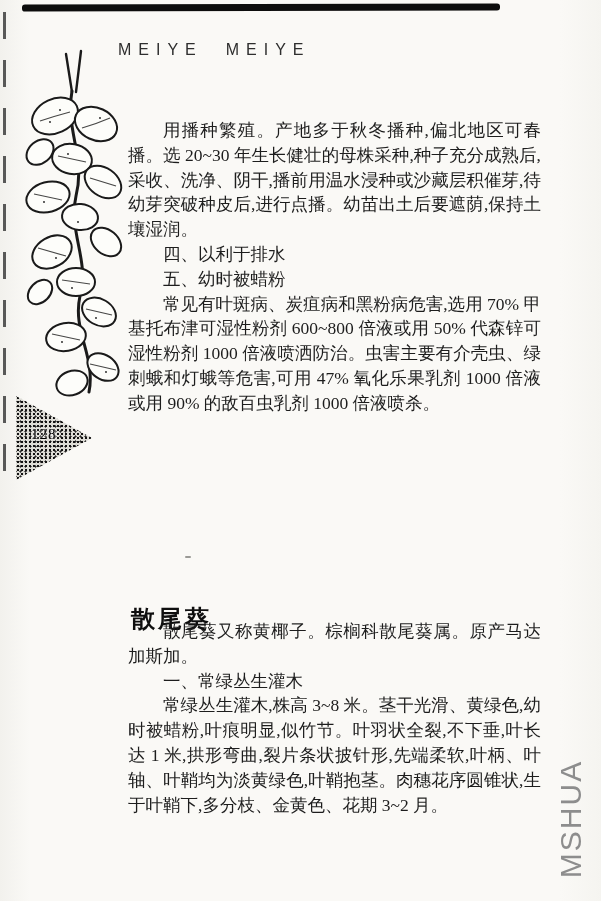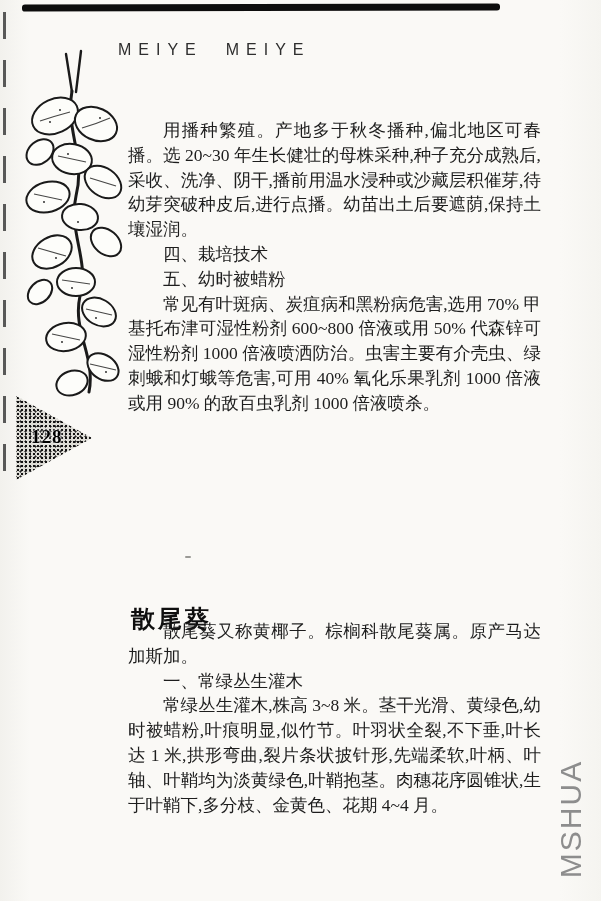--- a/index.html
+++ b/index.html
@@ -33,21 +33,21 @@
     clip-path:polygon(0 0,100% 50%,0 100%);
     background-color:#dddcd6;
     background-image:
       radial-gradient(circle,#121212 1px,transparent 1.35px),
       radial-gradient(circle,#2b2b2b .9px,transparent 1.2px);
     background-size:4px 4px,5px 5px;
     background-position:0 0,2px 3px;
   }
   .page-num{
     position:absolute;left:15px;top:30px;
-    font-size:19px;font-weight:bold;color:#000;
+    font-size:15px;font-weight:normal;color:#000;
     text-shadow:0 0 2px #fff,0 0 3px #fff;
     letter-spacing:1px;
   }
   
   .body-text{
     position:absolute;left:128px;width:413px;
     font-size:17.5px;line-height:24.8px;text-align:justify;
   }
   .body-text p{margin:0;text-indent:2em;}
   .text-top{top:92px;margin-top:26px;}
@@ -127,30 +127,30 @@
     </g>
   </svg>
 
   <div class="page-badge">
     <div class="badge-triangle"></div>
     <span class="page-num">128</span>
   </div>
 
   <div class="body-text text-top">
     <p>用播种繁殖。产地多于秋冬播种,偏北地区可春播。选 20~30 年生长健壮的母株采种,种子充分成熟后,采收、洗净、阴干,播前用温水浸种或沙藏层积催芽,待幼芽突破种皮后,进行点播。幼苗出土后要遮荫,保持土壤湿润。</p>
-    <p>四、栽培技术</p>
+    <p>四、以利于排水</p>
     <p>五、幼时被蜡粉</p>
-    <p>常见有叶斑病、炭疽病和黑粉病危害,选用 70% 甲基托布津可湿性粉剂 600~800 倍液或用 50% 代森锌可湿性粉剂 1000 倍液喷洒防治。虫害主要有介壳虫、绿刺蛾和灯蛾等危害,可用 40% 氧化乐果乳剂 1000 倍液或用 90% 的敌百虫乳剂 1000 倍液喷杀。</p>
+    <p>常见有叶斑病、炭疽病和黑粉病危害,选用 70% 甲基托布津可湿性粉剂 600~800 倍液或用 50% 代森锌可湿性粉剂 1000 倍液喷洒防治。虫害主要有介壳虫、绿刺蛾和灯蛾等危害,可用 47% 氧化乐果乳剂 1000 倍液或用 90% 的敌百虫乳剂 1000 倍液喷杀。</p>
   </div>
 
   <div class="speck"></div>
 
   <h2 class="entry-heading">散尾葵</h2>
 
   <div class="body-text text-bottom">
     <p>散尾葵又称黄椰子。棕榈科散尾葵属。原产马达加斯加。</p>
     <p>一、常绿丛生灌木</p>
-    <p>常绿丛生灌木,株高 3~8 米。茎干光滑、黄绿色,幼时被蜡粉,叶痕明显,似竹节。叶羽状全裂,不下垂,叶长达 1 米,拱形弯曲,裂片条状披针形,先端柔软,叶柄、叶轴、叶鞘均为淡黄绿色,叶鞘抱茎。肉穗花序圆锥状,生于叶鞘下,多分枝、金黄色、花期 4~4 月。</p>
+    <p>常绿丛生灌木,株高 3~8 米。茎干光滑、黄绿色,幼时被蜡粉,叶痕明显,似竹节。叶羽状全裂,不下垂,叶长达 1 米,拱形弯曲,裂片条状披针形,先端柔软,叶柄、叶轴、叶鞘均为淡黄绿色,叶鞘抱茎。肉穗花序圆锥状,生于叶鞘下,多分枝、金黄色、花期 3~2 月。</p>
   </div>
 
   <div class="watermark">MSHUA</div>
 
 </div>
 
 </body></html>

